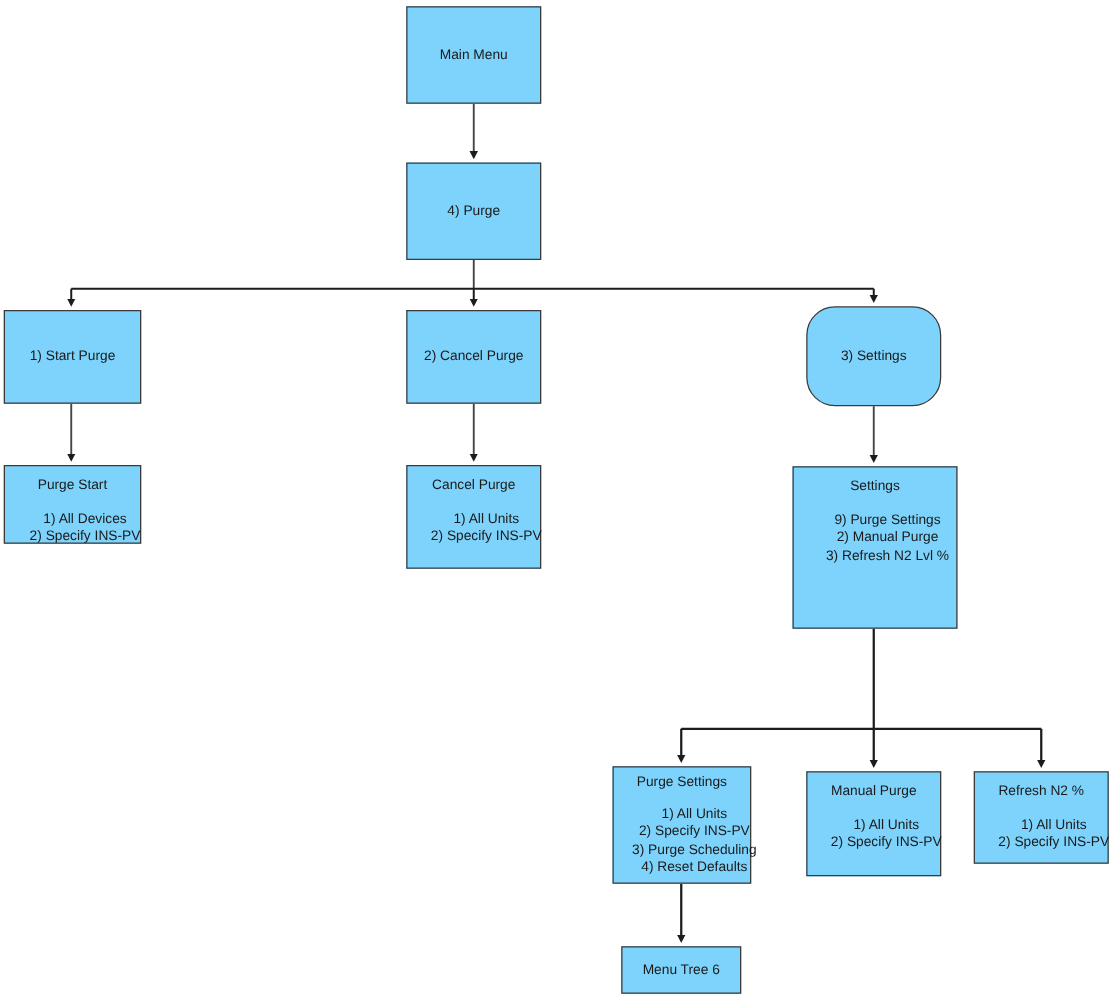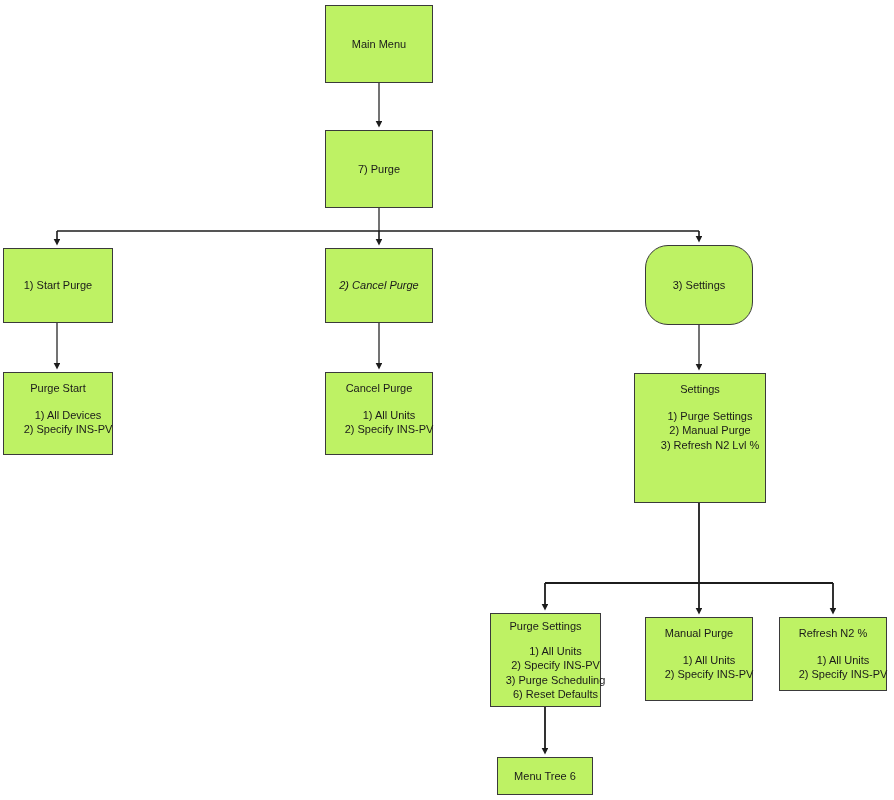--- a/index.html
+++ b/index.html
@@ -23,21 +23,21 @@
     position: absolute;
     left: 0;
     top: 0;
     width: 894px;
     height: 800px;
     pointer-events: none;
   }
   .node {
     position: absolute;
     box-sizing: border-box;
-    background: #bef264;
+    background: #7dd3fc;
     border: 1.4px solid #3a3a3a;
     display: flex;
     flex-direction: column;
     align-items: center;
     text-align: center;
     line-height: 1.32;
     font-size: 11px;
     color: #1a1a1a;
   }
   
@@ -123,67 +123,67 @@
 
       <path d="M545,707 L545,751" marker-end="url(#arrowhead)"></path>
     </g>
   </svg>
 
   <div class="node centered" style="left:325px; top:5px; width:108px; height:78px;">
     <div class="node-title">Main Menu</div>
   </div>
 
   <div class="node centered" style="left:325px; top:130px; width:108px; height:78px;">
-    <div class="node-title">7) Purge</div>
+    <div class="node-title">4) Purge</div>
   </div>
 
   <div class="node centered" style="left:3px; top:248px; width:110px; height:75px;">
     <div class="node-title">1) Start Purge</div>
   </div>
 
-  <div class="node centered" style="left:325px; top:248px; width:108px; height:75px;font-style:italic;">
+  <div class="node centered" style="left:325px; top:248px; width:108px; height:75px;">
     <div class="node-title">2) Cancel Purge</div>
   </div>
 
   <div class="node centered" style="left:645px; top:245px; width:108px; height:80px;border-radius:23px;">
     <div class="node-title">3) Settings</div>
   </div>
 
-  <div class="node listed" style="left:3px; top:372px; width:110px; height:83px;">
+  <div class="node listed" style="left:3px; top:372px; width:110px; height:63px;">
     <div class="node-title">Purge Start</div>
     <div class="node-options">
       <div class="opt">1) All Devices</div>
       <div class="opt">2) Specify INS-PV</div>
     </div>
   </div>
 
   <div class="node listed" style="left:325px; top:372px; width:108px; height:83px;">
     <div class="node-title">Cancel Purge</div>
     <div class="node-options">
       <div class="opt">1) All Units</div>
       <div class="opt">2) Specify INS-PV</div>
     </div>
   </div>
 
   <div class="node listed" style="left:634px; top:373px; width:132px; height:130px;">
     <div class="node-title">Settings</div>
     <div class="node-options">
-      <div class="opt">1) Purge Settings</div>
+      <div class="opt">9) Purge Settings</div>
       <div class="opt">2) Manual Purge</div>
       <div class="opt">3) Refresh N2 Lvl %</div>
     </div>
   </div>
 
   <div class="node listed" style="left:490px; top:613px; width:111px; height:94px; padding-top:5px;">
     <div class="node-title" style="margin-bottom:10px;">Purge Settings</div>
     <div class="node-options">
       <div class="opt">1) All Units</div>
       <div class="opt">2) Specify INS-PV</div>
       <div class="opt">3) Purge Scheduling</div>
-      <div class="opt">6) Reset Defaults</div>
+      <div class="opt">4) Reset Defaults</div>
     </div>
   </div>
 
   <div class="node listed" style="left:645px; top:617px; width:108px; height:84px;">
     <div class="node-title">Manual Purge</div>
     <div class="node-options">
       <div class="opt">1) All Units</div>
       <div class="opt">2) Specify INS-PV</div>
     </div>
   </div>

